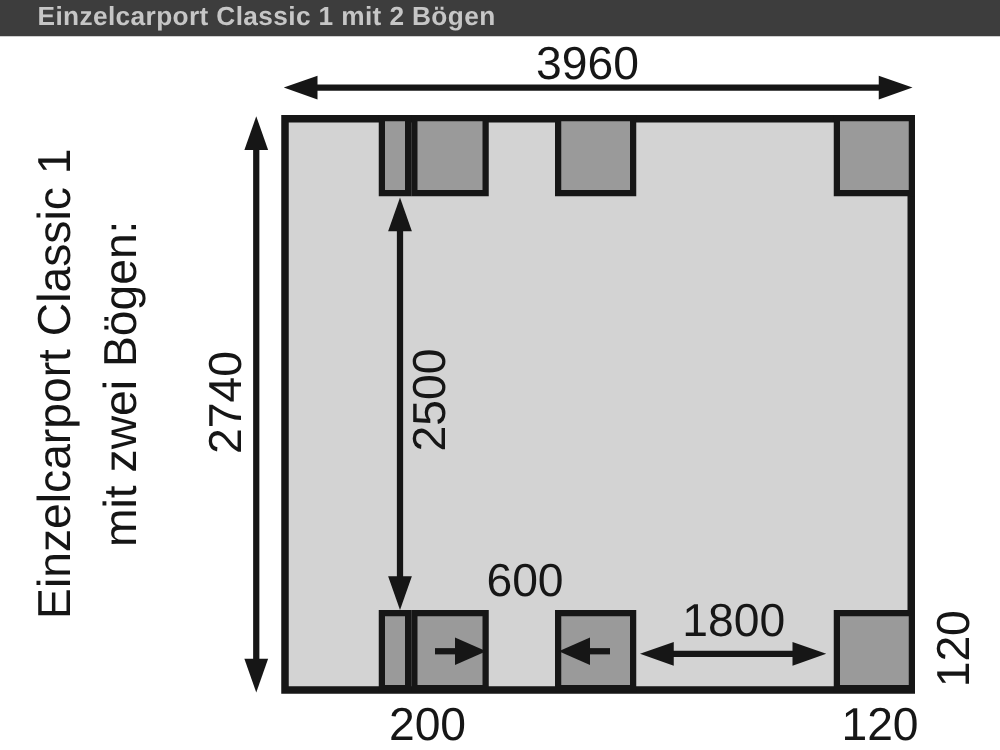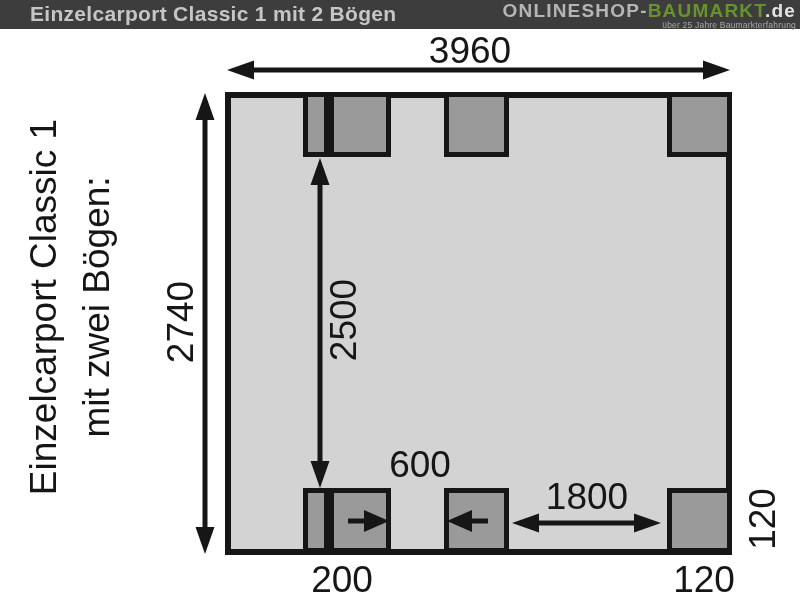--- a/index.html
+++ b/index.html
@@ -44,24 +44,20 @@
   .dimline { stroke:#161616; stroke-width:5; }
   .dimhead { fill:#161616; stroke:none; }
 </style>
 </head>
 <body>
 
 <div class="stage">
 
   <header class="topbar">
     <div class="title">Einzelcarport Classic 1 mit 2 Bögen</div>
-    <div class="logo">
-      <div class="logo-main"><span class="lg1">ONLINESHOP-</span><span class="lg2">BAUMARKT</span><span class="lg3">.de</span></div>
-      <div class="logo-tag">über 25 Jahre Baumarkterfahrung</div>
-    </div>
   </header>
 
   <div class="side-text">
     <div>Einzelcarport Classic 1</div>
     <div>mit zwei Bögen:</div>
   </div>
 
   <svg class="diagram" width="800" height="600" viewBox="0 0 800 600">
 
     <rect x="228" y="95" width="501" height="457" stroke="#161616" stroke-width="6" fill="#d3d3d3"></rect>

